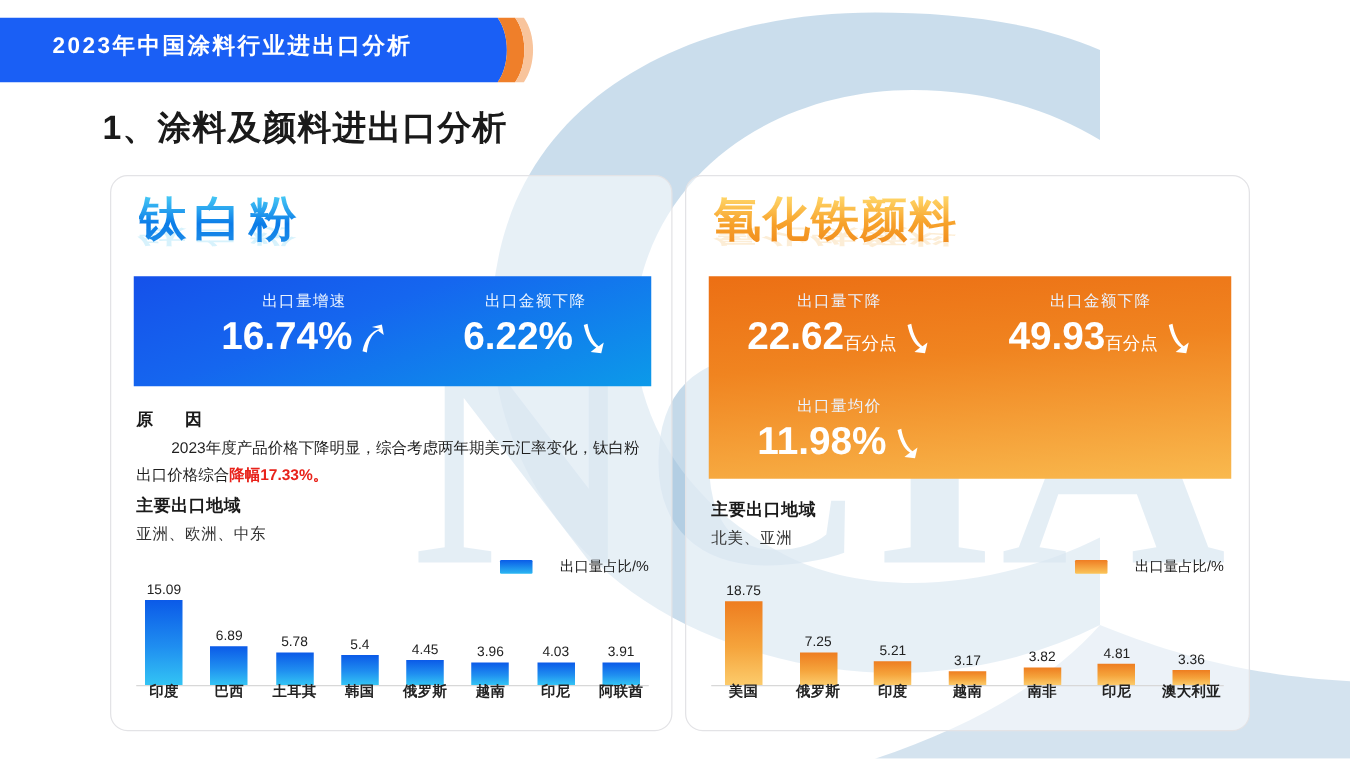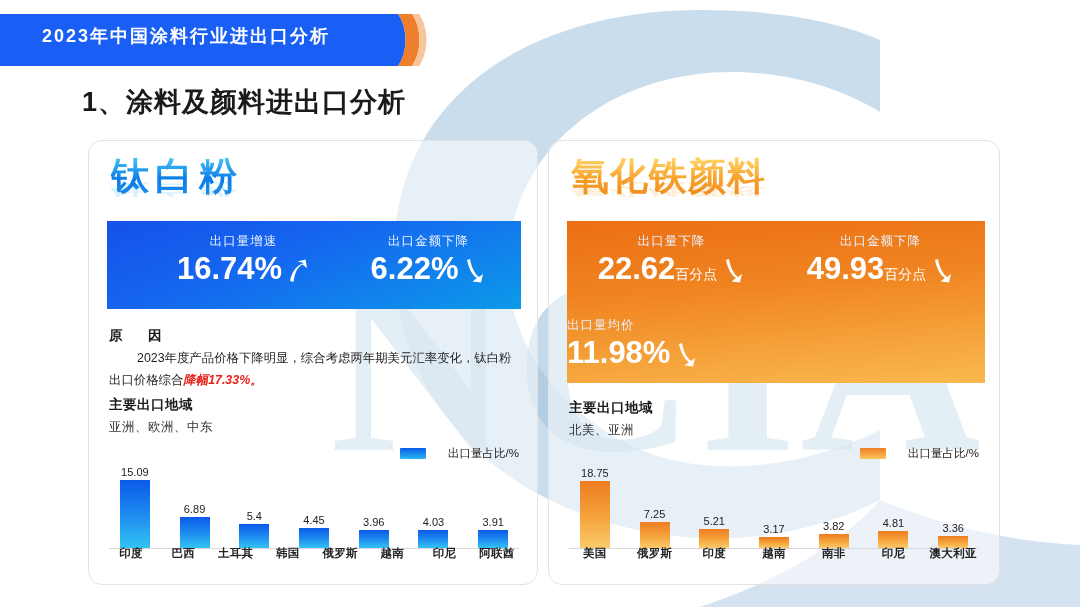--- a/index.html
+++ b/index.html
@@ -95,35 +95,35 @@
     font-size:31px;font-weight:bold;color:#ffffff;line-height:1.1;
     margin-top:2px;letter-spacing:0px;white-space:nowrap;
   }
   .metric-value .unit{font-size:14px;font-weight:normal;letter-spacing:0;}
   .arrow{
     display:inline-block;width:26px;height:26px;vertical-align:-5px;
     margin-left:2px;
   }
 
   .metric-sub{
-    position:absolute;left:0;top:84px;width:50%;color:#fff;
+    position:absolute;left:0;top:84px;width:50%;text-align:center;color:#fff;
   }
 
   
   .reason{
     position:absolute;left:20px;width:410px;
   }
   .reason-title{
     font-size:13.5px;font-weight:bold;color:#1a1a1a;letter-spacing:6px;
   }
   .reason-body{
     font-size:12.4px;color:#1f1f1f;line-height:1.75;margin-top:3px;
     text-indent:28px;
   }
-  .hl{color:#e8231b;font-weight:bold;font-style:italic;}
+  .hl{color:#e8231b;font-weight:bold;}
 
   .region-title{
     font-size:13.5px;font-weight:bold;color:#1a1a1a;letter-spacing:0.5px;
   }
   .region-body{
     font-size:12.5px;color:#333;margin-top:5px;letter-spacing:0.5px;
   }
 
   
   .chart{
@@ -232,20 +232,24 @@
       <div class="bars">
           <div class="bar-col">
             <div class="bar-val">15.09</div>
             <div class="bar bar-blue" style="height: 67.905px;"></div>
           </div>
           <div class="bar-col">
             <div class="bar-val">6.89</div>
             <div class="bar bar-blue" style="height: 31.005px;"></div>
           </div>
           <div class="bar-col">
+            <div class="bar-val">5.78</div>
+            <div class="bar bar-blue" style="height: 26.01px;"></div>
+          </div>
+          <div class="bar-col">
             <div class="bar-val">5.4</div>
             <div class="bar bar-blue" style="height: 24.3px;"></div>
           </div>
           <div class="bar-col">
             <div class="bar-val">4.45</div>
             <div class="bar bar-blue" style="height: 20.025px;"></div>
           </div>
           <div class="bar-col">
             <div class="bar-val">3.96</div>
             <div class="bar bar-blue" style="height: 17.82px;"></div>

